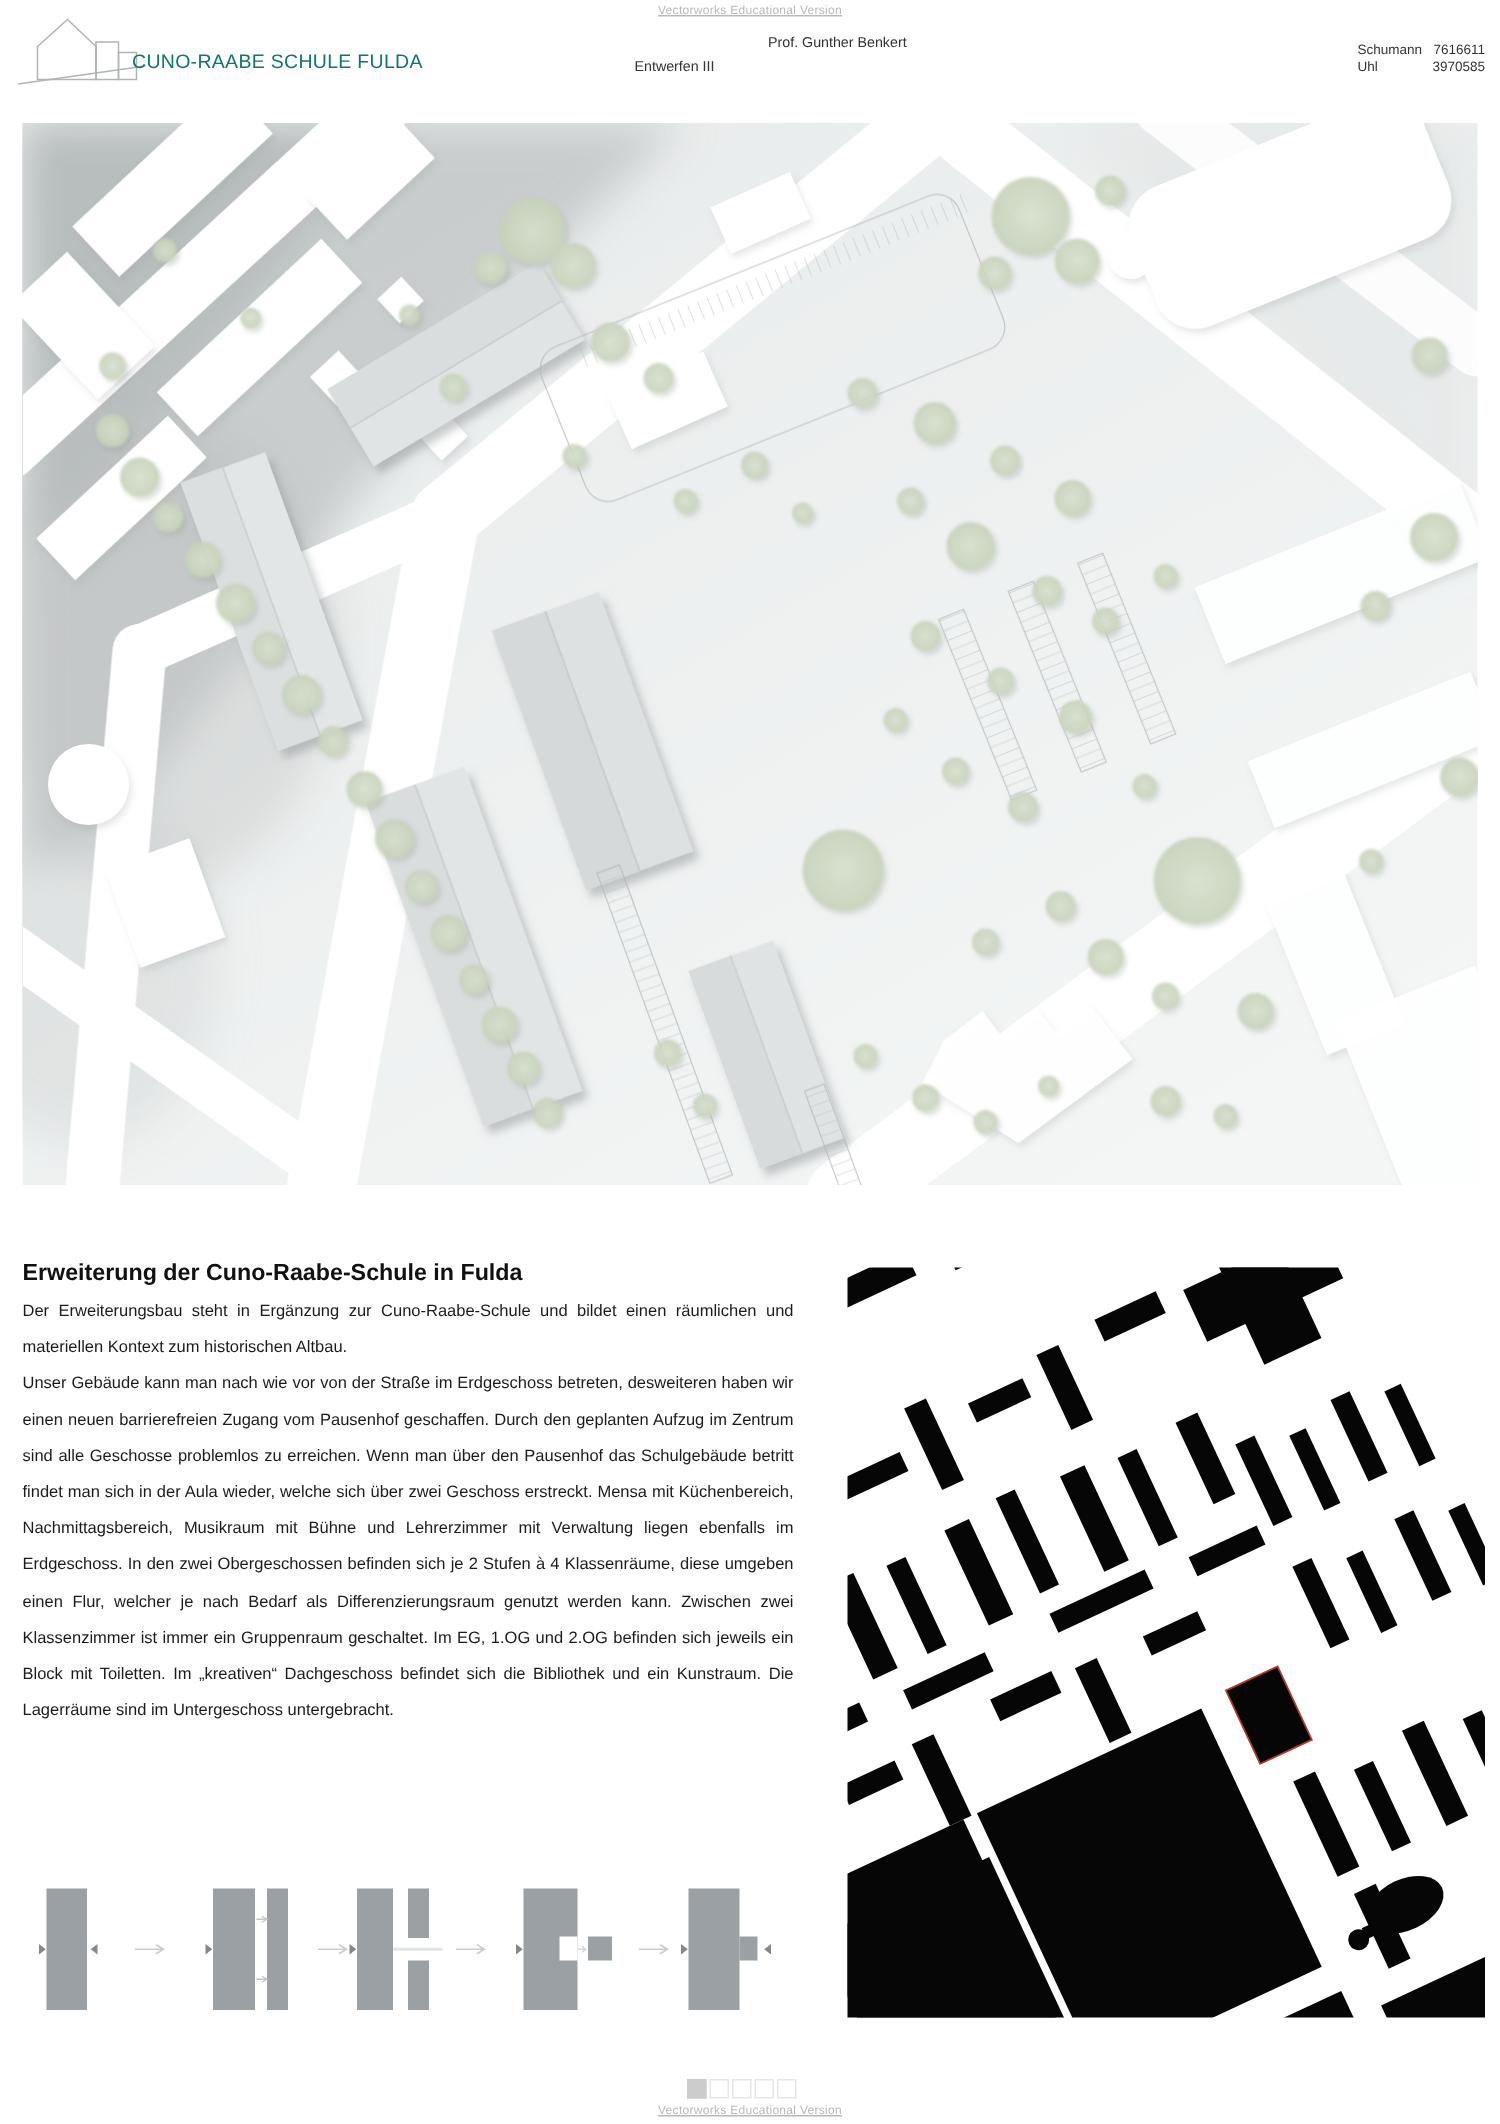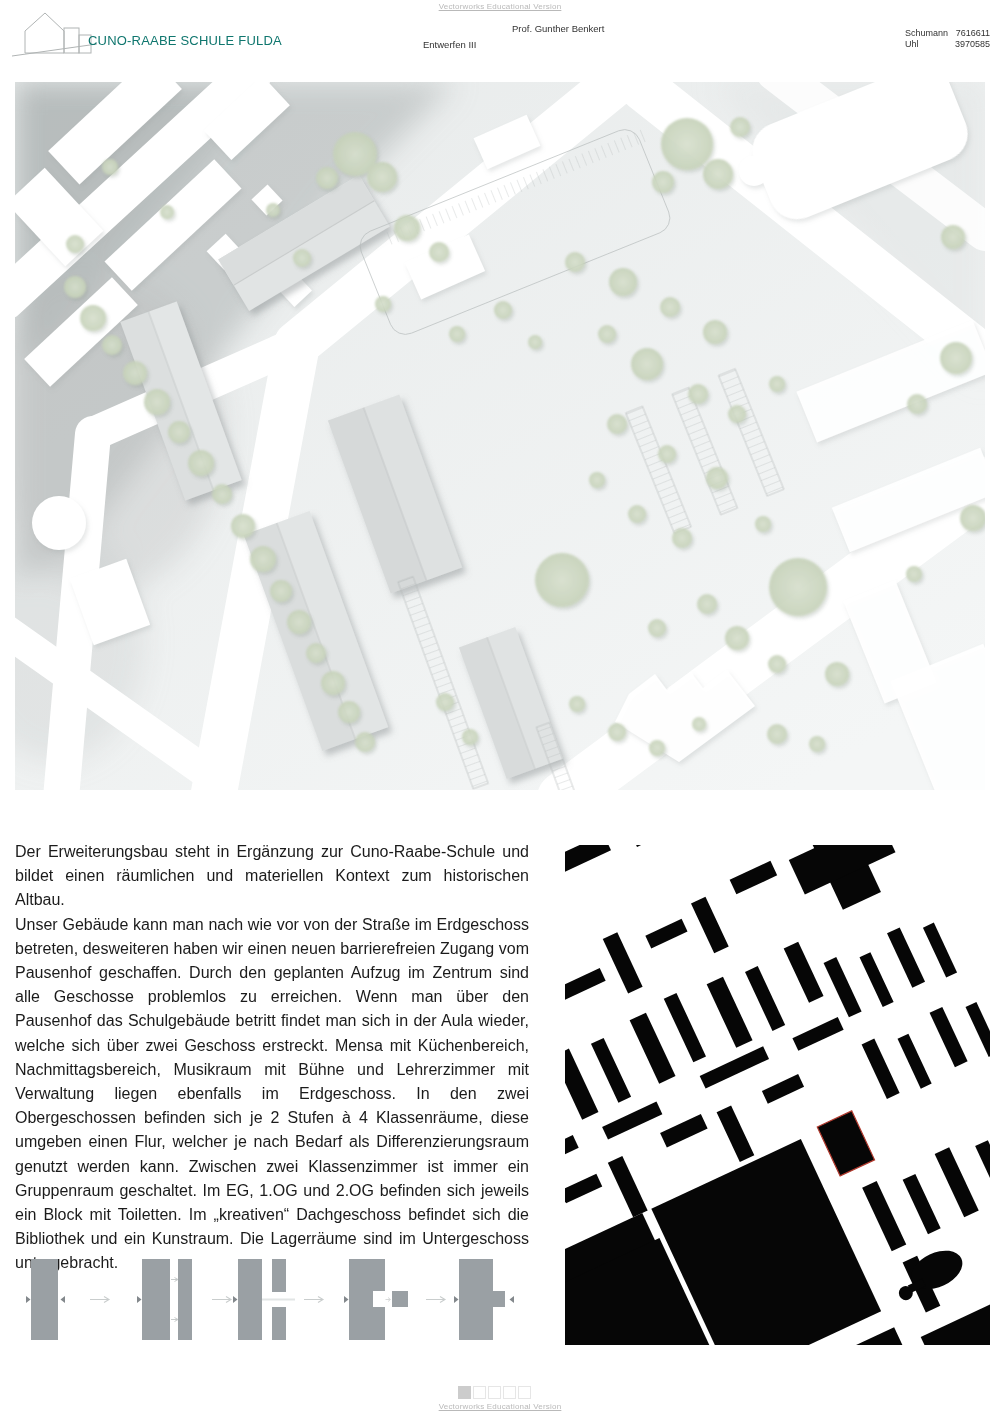--- a/index.html
+++ b/index.html
@@ -11,21 +11,21 @@
   .wm-bottom{left:0;right:0;top:1402px;text-align:center;}
   .logo{left:12px;top:8px;}
   .title{left:88px;top:33px;font-size:13px;letter-spacing:.2px;color:#0f766e;}
   .course{left:423px;top:39px;font-size:9.5px;color:#333;}
   .prof{left:512px;top:23px;font-size:9.5px;color:#333;}
   .authors{left:905px;top:28px;width:85px;font-size:9px;color:#333;}
   .authors .row{display:flex;justify-content:space-between;line-height:11px;}
   .siteplan{left:15px;top:82px;width:970px;height:708px;}
   .article{left:15px;top:840px;width:514px;}
   .article h1{font-size:15.5px;margin:0 0 4px 0;font-weight:bold;color:#111;}
-  .article p{font-size:16px;line-height:24.2px;margin:0;text-align:justify;color:#1b1b1b;}
+  .article p{font-size:11px;line-height:24.2px;margin:0;text-align:justify;color:#1b1b1b;}
   .fg{left:565px;top:845px;width:425px;height:500px;}
   .concept{left:15px;top:1250px;width:520px;height:100px;}
   .pager{left:458px;top:1386px;display:flex;gap:2px;}
   .pager .sq{width:13px;height:13px;box-sizing:border-box;background:#fff;border:1px solid #e6e6e6;}
   .pager .sq.active{background:#cccccc;border-color:#cccccc;}
 </style>
 </head>
 <body>
 
 <div class="abs wm wm-top">Vectorworks Educational Version</div>
@@ -238,20 +238,21 @@
       <circle cx="60" cy="162" r="9"></circle>
     <circle cx="287" cy="176" r="9"></circle>
       <circle cx="258" cy="128" r="7"></circle>
       <circle cx="368" cy="222" r="8"></circle>
     <circle cx="430" cy="620" r="9"></circle>
       <circle cx="455" cy="655" r="8"></circle>
   </g>
 </svg>
 
 <div class="abs article">
+  <h1>Erweiterung der Cuno-Raabe-Schule in Fulda</h1>
   <p>Der Erweiterungsbau steht in Ergänzung zur Cuno-Raabe-Schule und bildet einen räumlichen und materiellen Kontext zum historischen Altbau.</p>
   <p>Unser Gebäude kann man nach wie vor von der Straße im Erdgeschoss betreten, desweiteren haben wir einen neuen barrierefreien Zugang vom Pausenhof geschaffen. Durch den geplanten Aufzug im Zentrum sind alle Geschosse problemlos zu erreichen. Wenn man über den Pausenhof das Schulgebäude betritt findet man sich in der Aula wieder, welche sich über zwei Geschoss erstreckt.  Mensa mit Küchenbereich, Nachmittagsbereich, Musikraum mit Bühne und Lehrerzimmer mit Verwaltung liegen ebenfalls im Erdgeschoss. In den zwei Obergeschossen befinden sich je 2 Stufen à 4 Klassenräume, diese umgeben einen Flur, welcher je nach Bedarf als Differenzierungsraum genutzt werden kann. Zwischen zwei Klassenzimmer ist immer ein Gruppenraum geschaltet. Im EG, 1.OG und 2.OG befinden sich jeweils ein Block mit Toiletten. Im „kreativen“ Dachgeschoss befindet sich die Bibliothek und ein Kunstraum. Die Lagerräume sind im Untergeschoss untergebracht.</p>
 </div>
 
 <svg class="abs fg" viewBox="0 0 425 500">
   <rect width="425" height="500" fill="#ffffff"></rect>
   <g fill="#060606" transform="rotate(-25 212 250)">
     <rect x="-60" y="-60" width="60" height="18"></rect>
       <rect x="20" y="-55" width="70" height="16"></rect>
     <rect x="110" y="-60" width="55" height="18"></rect>

